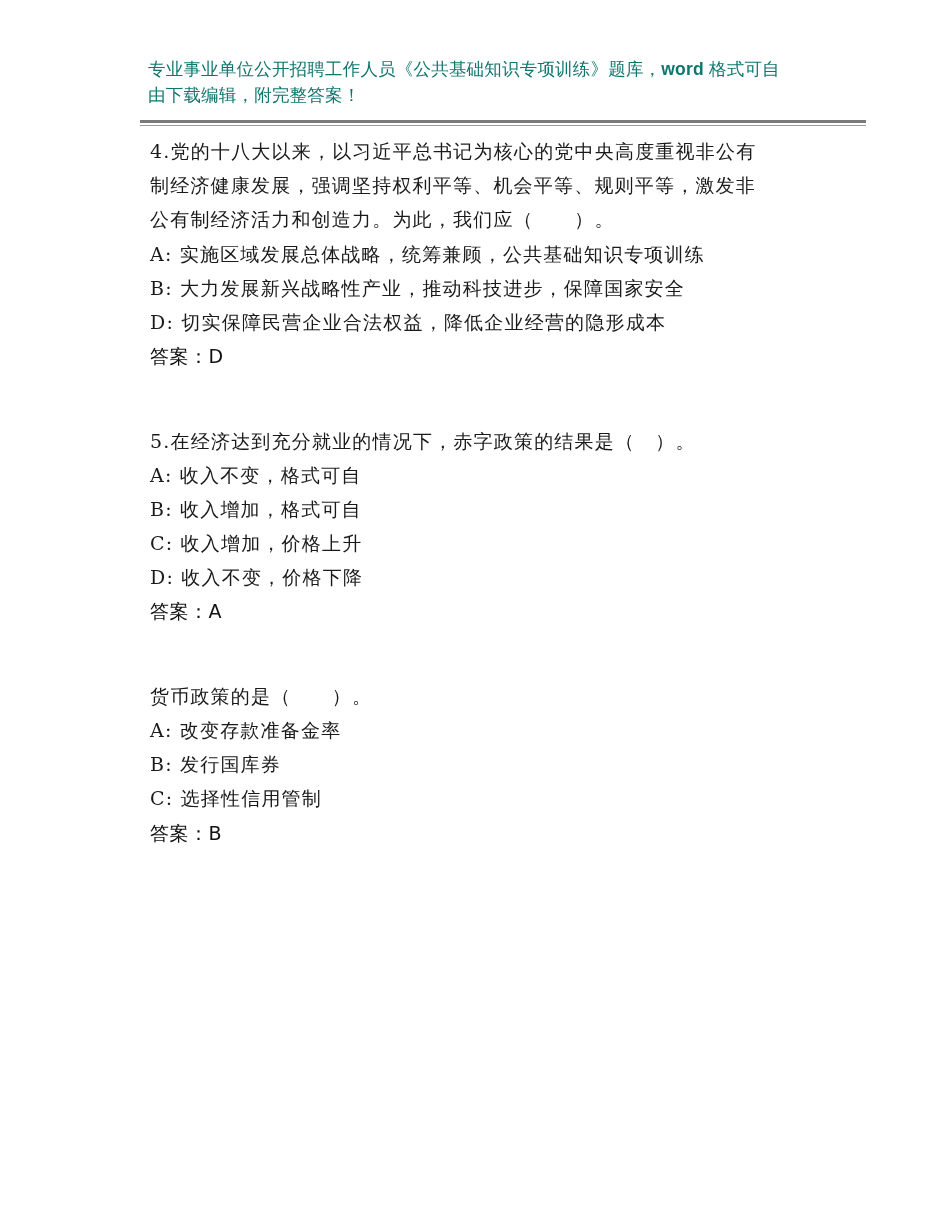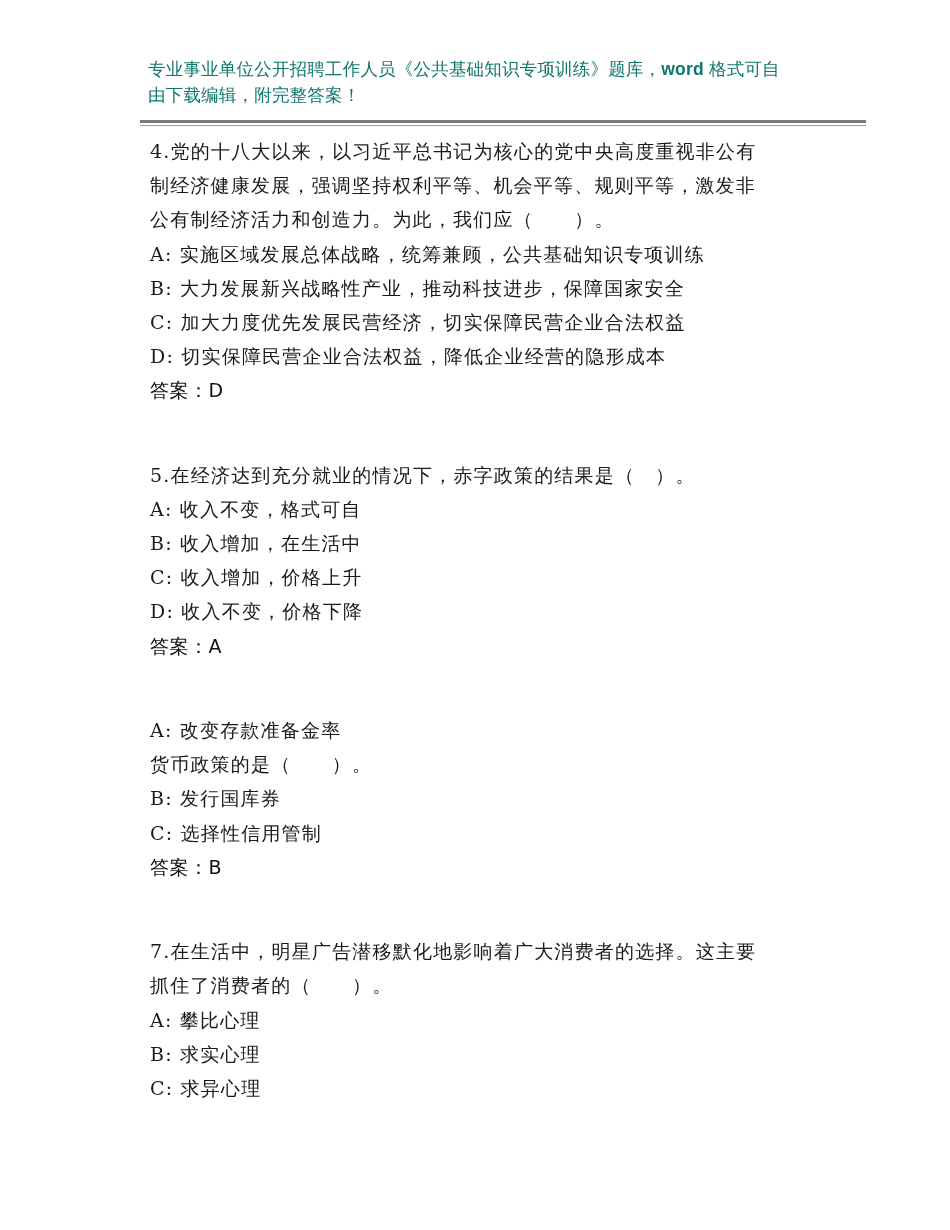--- a/index.html
+++ b/index.html
@@ -107,47 +107,39 @@
   </div>
 
   <div class="content">
 
     <div class="question">
       <div class="line">4.党的十八大以来，以习近平总书记为核心的党中央高度重视非公有</div>
       <div class="line">制经济健康发展，强调坚持权利平等、机会平等、规则平等，激发非</div>
       <div class="line">公有制经济活力和创造力。为此，我们应（　　）。</div>
       <div class="line"><span class="option-key">A:</span><span> 实施区域发展总体战略，统筹兼顾，公共基础知识专项训练</span></div>
       <div class="line"><span class="option-key">B:</span><span> 大力发展新兴战略性产业，推动科技进步，保障国家安全</span></div>
-      <div class="line"><span class="option-key">C:</span><span> 加大力度优先发展民营经济，切实保障民营企业合法权益</span></div>
       <div class="line"><span class="option-key">D:</span><span> 切实保障民营企业合法权益，降低企业经营的隐形成本</span></div>
       <div class="answer">答案：D</div>
     </div>
     <div class="gap"></div>
 
     <div class="question">
       <div class="line">5.在经济达到充分就业的情况下，赤字政策的结果是（　）。</div>
       <div class="line"><span class="option-key">A:</span><span> 收入不变，格式可自</span></div>
-      <div class="line"><span class="option-key">B:</span><span> 收入增加，在生活中</span></div>
+      <div class="line"><span class="option-key">B:</span><span> 收入增加，格式可自</span></div>
       <div class="line"><span class="option-key">C:</span><span> 收入增加，价格上升</span></div>
       <div class="line"><span class="option-key">D:</span><span> 收入不变，价格下降</span></div>
       <div class="answer">答案：A</div>
     </div>
     <div class="gap"></div>
 
     <div class="question">
+      <div class="line">货币政策的是（　　）。</div>
       <div class="line"><span class="option-key">A:</span><span> 改变存款准备金率</span></div>
-      <div class="line">货币政策的是（　　）。</div>
       <div class="line"><span class="option-key">B:</span><span> 发行国库券</span></div>
       <div class="line"><span class="option-key">C:</span><span> 选择性信用管制</span></div>
       <div class="answer">答案：B</div>
     </div>
     <div class="gap"></div>
 
-    <div class="question">
-      <div class="line">7.在生活中，明星广告潜移默化地影响着广大消费者的选择。这主要</div>
-      <div class="line">抓住了消费者的（　　）。</div>
-      <div class="line"><span class="option-key">A:</span><span> 攀比心理</span></div>
-      <div class="line"><span class="option-key">B:</span><span> 求实心理</span></div>
-      <div class="line"><span class="option-key">C:</span><span> 求异心理</span></div>
-    </div>
 
   </div>
 </div>
 
 </body></html>

